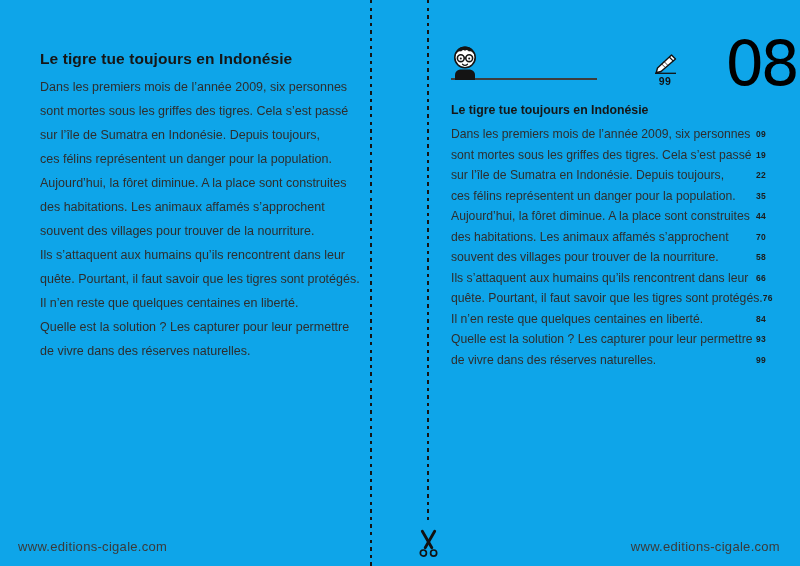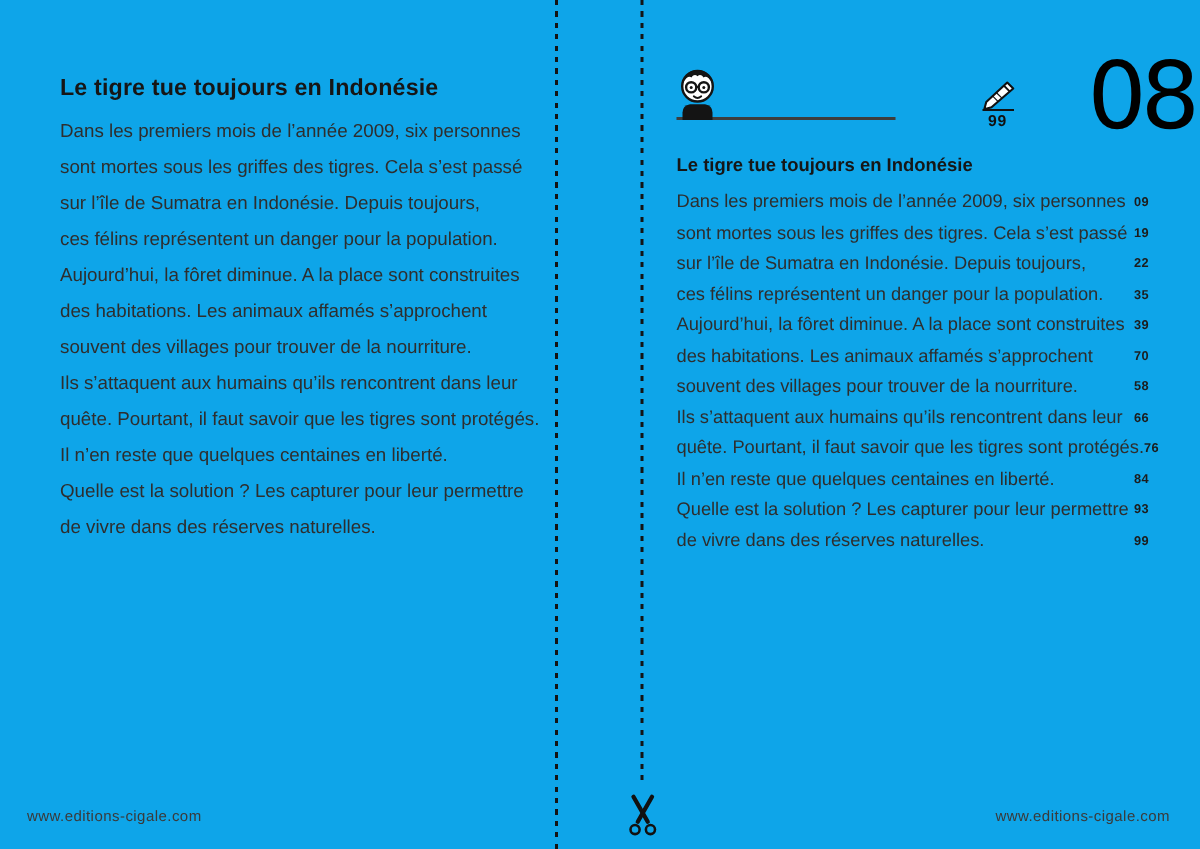--- a/index.html
+++ b/index.html
@@ -16,21 +16,21 @@
   
   .left-title {
     position:absolute; left:40px; top:50px;
     font-size:15.5px; font-weight:bold; color:#161616;
     letter-spacing:0.1px;
   }
   .left-body {
     position:absolute; left:40px; top:75px; width:322px;
     font-size:12.5px; line-height:24px; color:#2e2e2e;
   }
-  .footer { position:absolute; top:539px; font-size:10px; color:#3a3a3a; letter-spacing:0.3px; }
+  .footer { position:absolute; top:539px; font-size:13px; color:#3a3a3a; letter-spacing:0.3px; }
   .footer-left { left:18px; }
   .footer-right { right:20px; }
 
   
   .cutline {
     position:absolute; width:2.4px; top:0;
     background-image:repeating-linear-gradient(to bottom, #141414 0 3.5px, transparent 3.5px 7.6px);
   }
   .cutline-left  { left:370px; height:566px; }
   .cutline-right { left:427px; height:524px; }
@@ -139,21 +139,21 @@
       <div class="rrow">
         <span class="rtext">sur l’île de Sumatra en Indonésie. Depuis toujours,</span>
         <span class="rcount">22</span>
       </div>
       <div class="rrow">
         <span class="rtext">ces félins représentent un danger pour la population.</span>
         <span class="rcount">35</span>
       </div>
       <div class="rrow">
         <span class="rtext">Aujourd’hui, la fôret diminue. A la place sont construites</span>
-        <span class="rcount">39</span>
+        <span class="rcount">44</span>
       </div>
       <div class="rrow">
         <span class="rtext">des habitations. Les animaux affamés s’approchent</span>
         <span class="rcount">70</span>
       </div>
       <div class="rrow">
         <span class="rtext">souvent des villages pour trouver de la nourriture.</span>
         <span class="rcount">58</span>
       </div>
       <div class="rrow">

